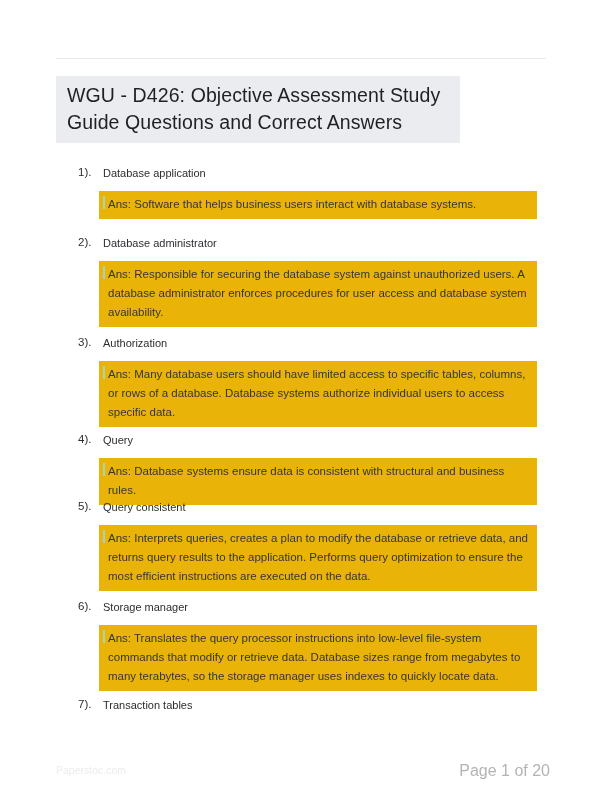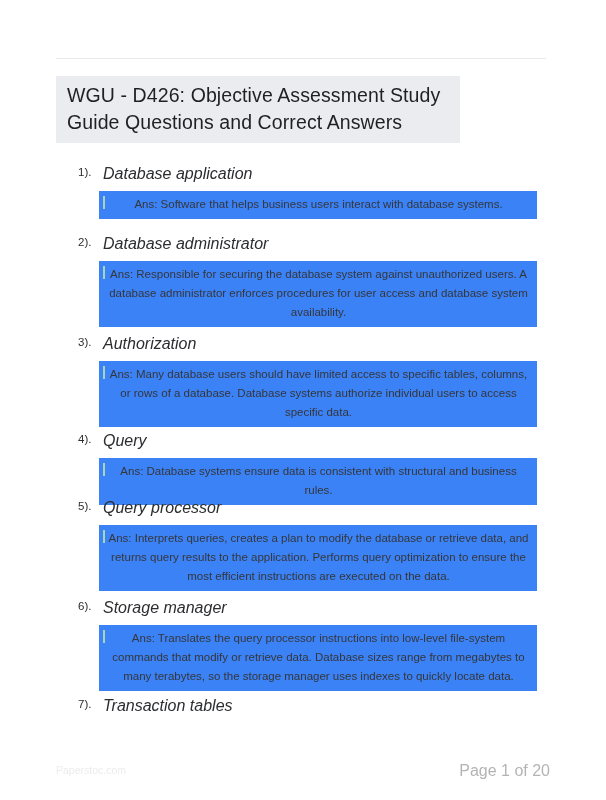--- a/index.html
+++ b/index.html
@@ -53,37 +53,35 @@
     left: 22px;
     top: 0;
     font-size: 11.5px;
     line-height: 15px;
     color: #2c2d30;
   }
   .qa-term {
     position: absolute;
     left: 47px;
     top: 1px;
-    font-size: 16px;
+    font-size: 11px;
     line-height: 15px;
     color: #2c2d30;
-    font-style: italic;
   }
   .qa-answer {
     position: absolute;
     left: 43px;
     top: 26px;
     width: 438px;
     box-sizing: border-box;
-    background: #3b82f6;
+    background: #eab308;
     padding: 4px 8px 5px 9px;
     font-size: 11.5px;
     line-height: 19px;
     color: #35363a;
-    text-align: center;
   }
   .answer-mark {
     position: absolute;
     left: 4px;
     top: 5px;
     width: 2px;
     height: 13px;
     background: #a3d7b8;
   }
   .footer-watermark {
@@ -139,21 +137,21 @@
   <span class="qa-num">4).</span>
   <span class="qa-term">Query</span>
   <div class="qa-answer">
     <span class="answer-mark"></span>
     <span>Ans: Database systems ensure data is consistent with structural and business rules.</span>
   </div>
 </div>
 
 <div class="qa-item i5">
   <span class="qa-num">5).</span>
-  <span class="qa-term">Query processor</span>
+  <span class="qa-term">Query consistent</span>
   <div class="qa-answer">
     <span class="answer-mark"></span>
     <span>Ans: Interprets queries, creates a plan to modify the database or retrieve data, and returns query results to the application. Performs query optimization to ensure the most efficient instructions are executed on the data.</span>
   </div>
 </div>
 
 <div class="qa-item i6">
   <span class="qa-num">6).</span>
   <span class="qa-term">Storage manager</span>
   <div class="qa-answer">

